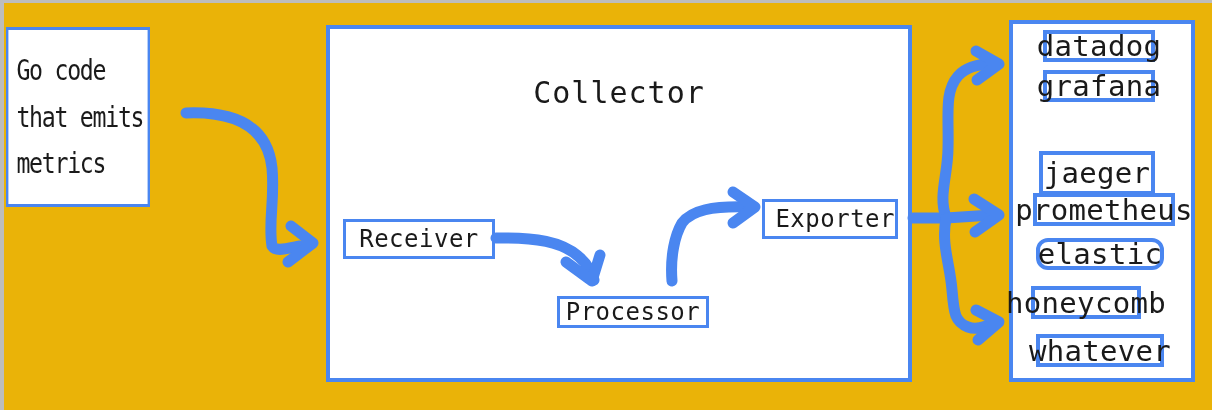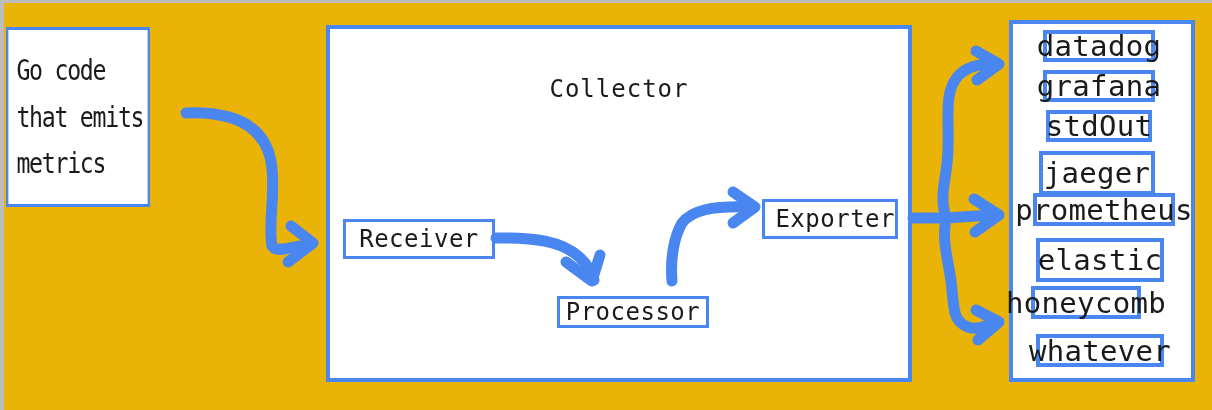--- a/index.html
+++ b/index.html
@@ -57,21 +57,21 @@
   .source-box .line { display: block; }
 
   
   .container-box {
     border: 4px solid #4a86f0;
     align-items: flex-start;
     justify-content: center;
   }
   .container-title {
     margin-top: 46px;
-    font-size: 24px;
+    font-size: 30px;
     letter-spacing: 1px;
   }
 
   
   .stage-box {
     border: 3px solid #4a86f0;
     font-size: 24px;
     letter-spacing: 0.5px;
   }
 
@@ -120,30 +120,27 @@
   </div>
 
   <div class="box container-box" style="left:1009px; top:20px; width:186px; height:362px;"></div>
 
   <div class="box dest-box" style="left:1043px; top:30px; width:112px; height:32px;">
     <span>datadog</span>
   </div>
   <div class="box dest-box" style="left:1043px; top:70px; width:112px; height:32px;">
     <span>grafana</span>
   </div>
-  <div class="box dest-box" style="left:1046px; top:110px; width:106px; height:32px;">
-    <span>stdOut</span>
-  </div>
   <div class="box dest-box" style="left:1039px; top:151px; width:116px; height:44px;">
     <span>jaeger</span>
   </div>
   <div class="box dest-box" style="left:1033px; top:193px; width:142px; height:33px;">
     <span>prometheus</span>
   </div>
-  <div class="box dest-box" style="left:1036px; top:238px; width:128px; height:44px;">
+  <div class="box dest-box" style="left:1036px; top:238px; width:128px; height:32px;border-radius:12px;">
     <span>elastic</span>
   </div>
   <div class="box dest-box" style="left:1031px; top:286px; width:110px; height:33px;">
     <span>honeycomb</span>
   </div>
   <div class="box dest-box" style="left:1036px; top:334px; width:128px; height:33px;">
     <span>whatever</span>
   </div>
 
   <svg class="arrows" viewBox="0 0 1212 410">

